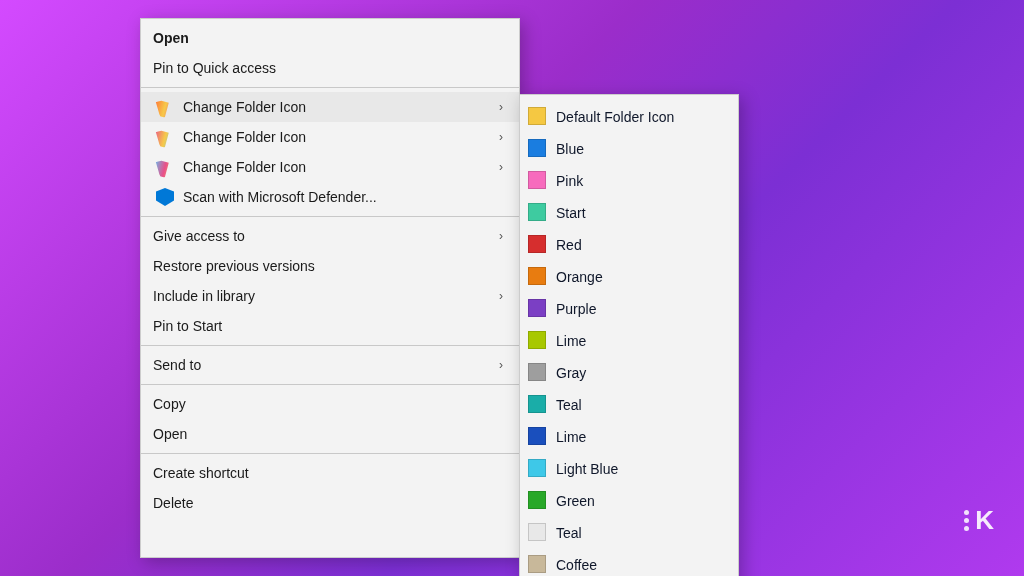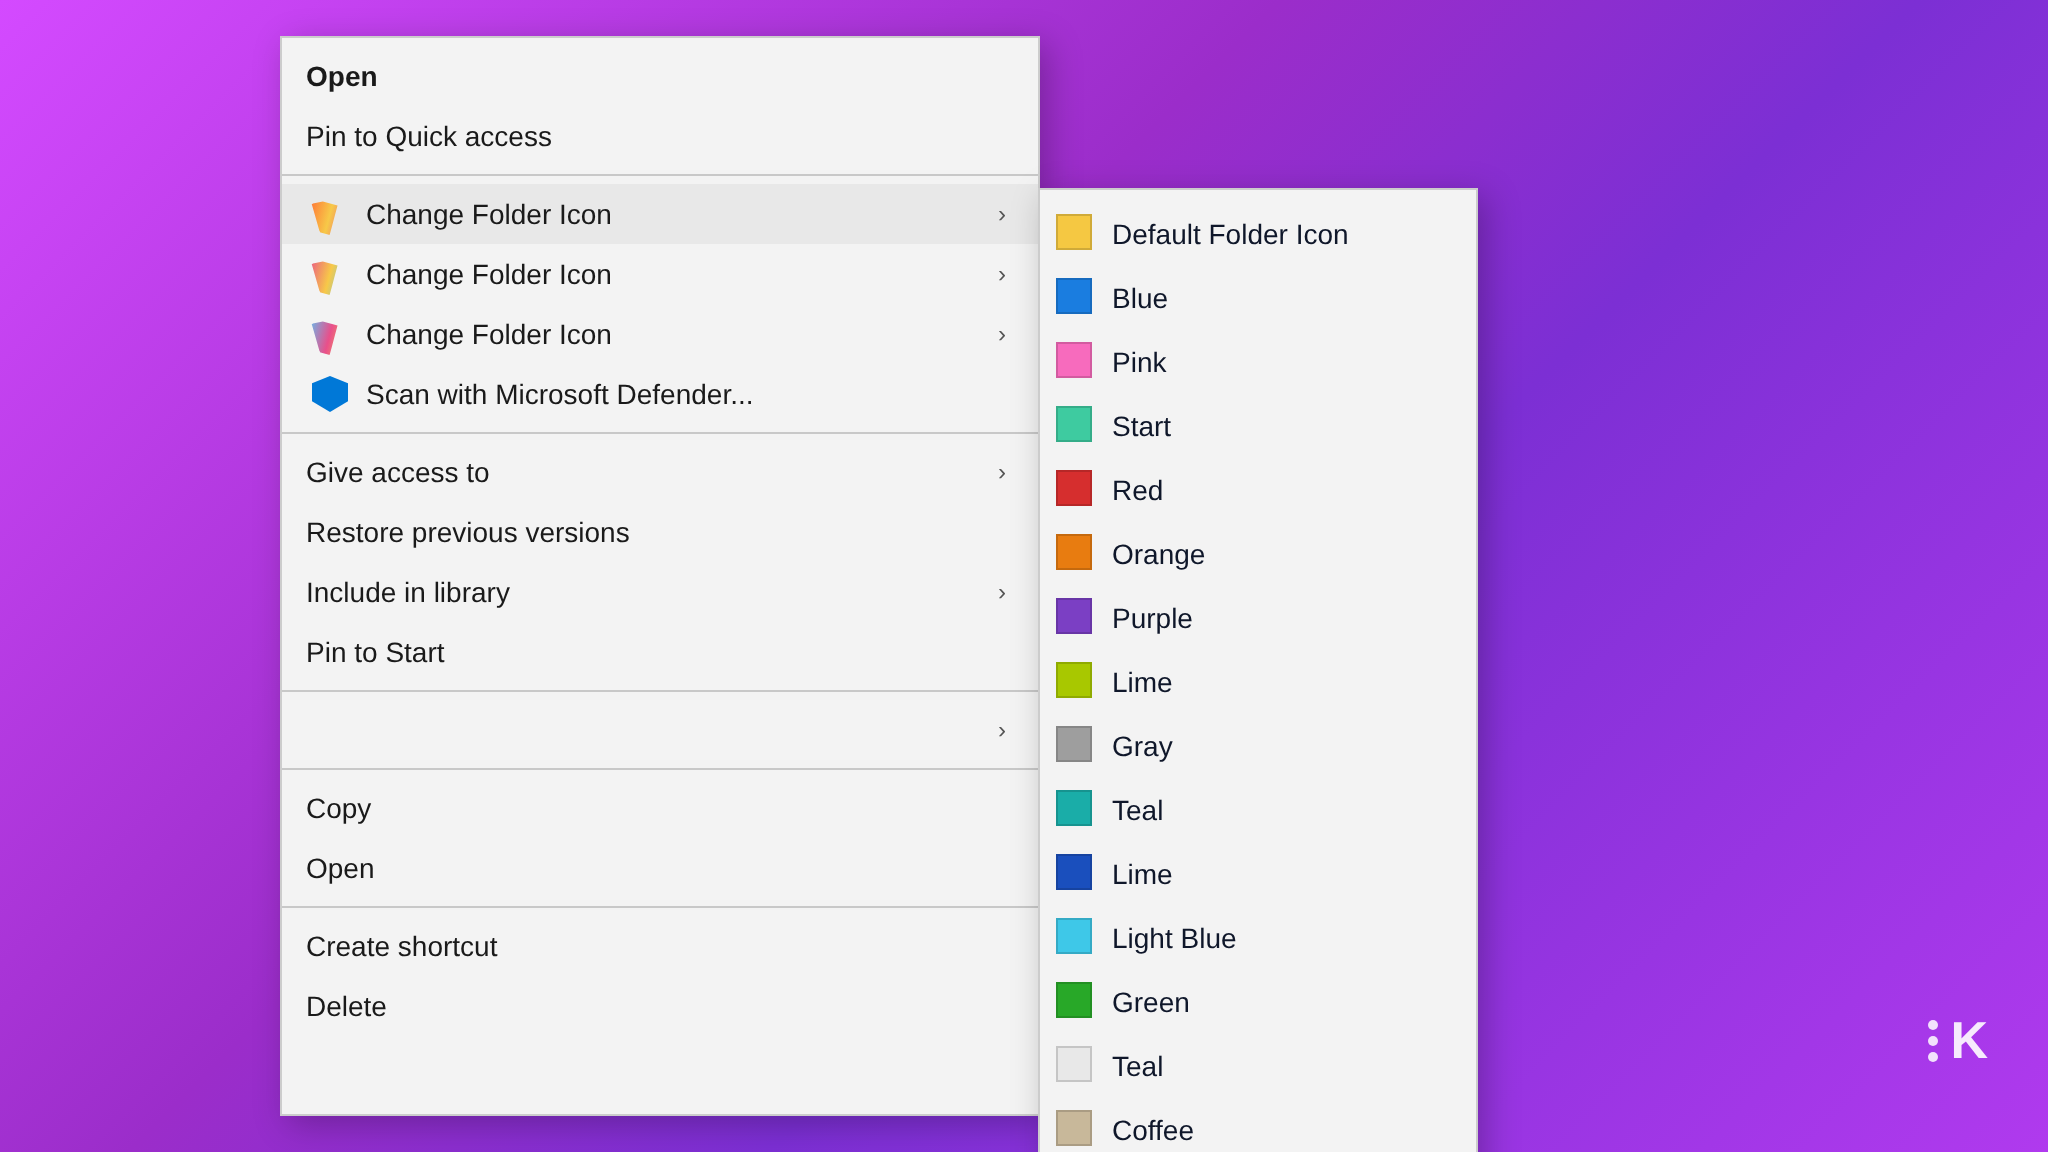--- a/index.html
+++ b/index.html
@@ -217,20 +217,21 @@
       <span class="label">Include in library</span>
       <span class="arrow">›</span>
     </div>
 
     <div class="menu-item">
       <span class="label">Pin to Start</span>
     </div>
     <div class="separator"></div>
 
     <div class="menu-item">
+      <span class="label">Send to</span>
       <span class="arrow">›</span>
     </div>
     <div class="separator"></div>
 
 
     <div class="menu-item">
       <span class="label">Copy</span>
     </div>
 
     <div class="menu-item">

